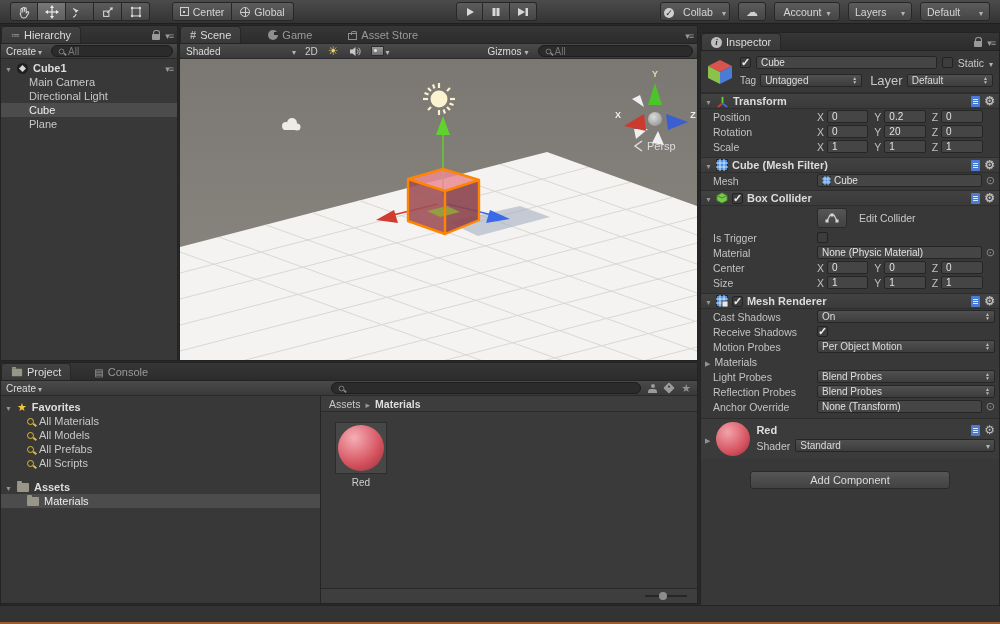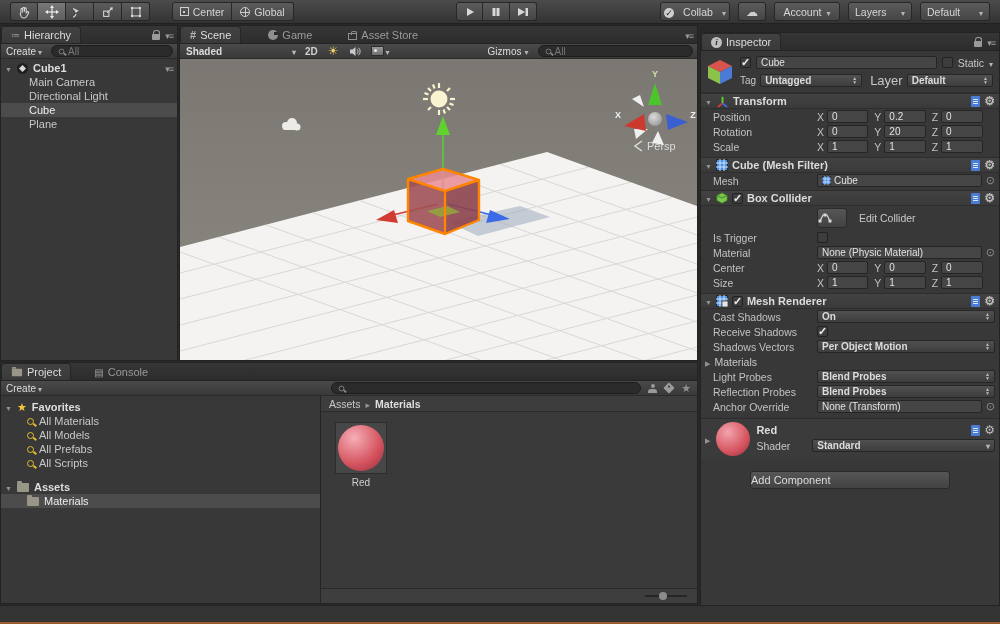--- a/index.html
+++ b/index.html
@@ -91,39 +91,39 @@
   .pivot-ic::after { content:""; position:absolute; left:2.5px; top:2.5px; width:2px; height:2px; background:#cfcfcf; }
   .globe-ic { width:10px; height:10px; border:1px solid #cfcfcf; border-radius:50%; position:relative; overflow:hidden; }
   .globe-ic::after { content:""; position:absolute; left:0; top:4px; width:10px; height:1px; background:#cfcfcf; }
   .globe-ic::before { content:""; position:absolute; left:4px; top:0; width:1px; height:10px; background:#cfcfcf; }
 
   
   .fld { background:#454545; border:1px solid #252525; border-radius:2px; height:13px;
     display:flex; align-items:center; padding:0 4px; color:#e2e2e2; font-size:10px; overflow:hidden; white-space:nowrap; }
   .drop { background:linear-gradient(#505050,#3d3d3d); border:1px solid #262626; border-radius:2px;
     height:13px; display:flex; align-items:center; justify-content:space-between; padding:0 4px;
-    color:#dcdcdc; font-size:10px; overflow:hidden; white-space:nowrap;font-weight:bold; }
+    color:#dcdcdc; font-size:10px; overflow:hidden; white-space:nowrap; }
   .chk { width:11px; height:11px; background:#3d3d3d; border:1px solid #222; border-radius:2px;
     position:relative; flex:none; }
   .chk.on::after { content:"✓"; position:absolute; left:0px; top:-2px; color:#ececec; font-size:11px; font-weight:bold; }
   .comp-hdr { height:16px; display:flex; align-items:center; gap:4px; padding:0 4px;
     background:linear-gradient(#424242,#3a3a3a); border-top:1px solid #2d2d2d; border-bottom:1px solid #2e2e2e;
     font-weight:bold; color:#dcdcdc; font-size:11px; }
   .comp-hdr .spacer, .spacer { flex:1; }
   .irow { display:flex; align-items:center; height:15px; padding:0 16px 0 12px; font-size:10.5px; gap:4px; }
   .ilab { width:100px; flex:none; color:#c2c2c2; }
   .xyz { display:flex; flex:1; gap:6px; }
   .xyz .grp { display:flex; align-items:center; gap:3px; flex:1; }
   .ax { color:#c2c2c2; flex:none; }
   .fldx { flex:1; min-width:0; }
   .trow { height:14px; display:flex; align-items:center; gap:5px; color:#c8c8c8; font-size:11px; }
   .trow.sel { background:#4c4c4c; }
   .bold { font-weight:bold; color:#dedede; }
   .btn2 { background:linear-gradient(#565656,#424242); border:1px solid #2a2a2a; border-radius:3px;
-    color:#dcdcdc; display:flex; align-items:center; }
+    color:#dcdcdc; display:flex; align-items:center; justify-content:center; }
 </style>
 </head>
 <body>
 
 <div class="topbar">
   <div class="abs flex tgroup" style="left:10px; top:2px;">
     <div class="tbtn" style="width:28px;">
       <svg width="14" height="14" viewBox="0 0 16 16">
         <path d="M4.5 9V5a1 1 0 012 0v3M6.5 7V3.8a1 1 0 012 0V7M8.5 7V4.3a1 1 0 012 0V9l1.3-1.2a1 1 0 011.6 1L11 13a3 3 0 01-2.7 1.8H7.5A3 3 0 014.7 13L3.6 9.6" fill="none" stroke="#d8d8d8" stroke-width="1.2" stroke-linecap="round"></path>
       </svg>
@@ -277,21 +277,21 @@
     </div>
     <div class="tabicons">
         <span class="menu-ic"></span>
       </div>
   </div>
   <div class="toolrow">
     <div class="drop" style="width:118px; height:13px; margin-left:2px; border:none; background:transparent;">
       <span>Shaded</span>
       <span class="chev"></span>
     </div>
-    <div class="minibtn" style="font-weight:bold; color:#cfcfcf;">
+    <div class="minibtn" style="font-weight:normal; color:#cfcfcf;">
       <span>2D</span>
     </div>
     <div class="minibtn">
       <span class="sun-ic"></span>
     </div>
     <div class="minibtn">
       <svg width="12" height="11" viewBox="0 0 12 11">
         <polygon points="1,3.5 3.5,3.5 6.5,1 6.5,10 3.5,7.5 1,7.5" fill="#c8c8c8"></polygon>
         <path d="M8 3.2a3 3 0 010 4.6M9.5 1.8a5 5 0 010 7.4" fill="none" stroke="#c8c8c8" stroke-width="1"></path>
       </svg>
@@ -636,21 +636,21 @@
       <div class="drop" style="flex:1;">
         <span>On</span>
         <span class="updown"></span>
       </div>
     </div>
     <div class="irow">
       <span class="ilab">Receive Shadows</span>
       <span class="chk on"></span>
     </div>
     <div class="irow" style="padding-right:4px;">
-      <span class="ilab">Shadows Vectors</span>
+      <span class="ilab">Motion Probes</span>
       <div class="drop" style="flex:1;">
         <span>Per Object Motion</span>
         <span class="updown"></span>
       </div>
     </div>
     <div class="irow" style="padding-left:4px;">
       <span class="fold-closed"></span>
       <span>Materials</span>
     </div>
     <div class="irow" style="padding-right:4px;">
@@ -680,21 +680,21 @@
     <span class="fold-closed" style="align-self:center;"></span>
     <div style="width:34px; height:34px; border-radius:50%; flex:none;
          background:radial-gradient(circle at 35% 30%, #f2a3ab, #d4525e 62%, #8e2f3a);"></div>
     <div style="flex:1;">
       <div class="flex" style="height:16px; gap:4px;">
         <span class="bold">Red</span>
         <span class="spacer"></span>
         <span class="doc-ic"></span>
         <span class="gear-ic"></span>
       </div>
-      <div class="flex" style="height:15px; gap:22px;">
+      <div class="flex" style="height:15px; gap:5px;">
         <span style="font-size:10.5px;">Shader</span>
         <div class="drop" style="flex:1;">
           <span>Standard</span>
           <span class="chev"></span>
         </div>
       </div>
     </div>
   </div>
 
   <div style="display:flex; justify-content:center; margin-top:12px;">

